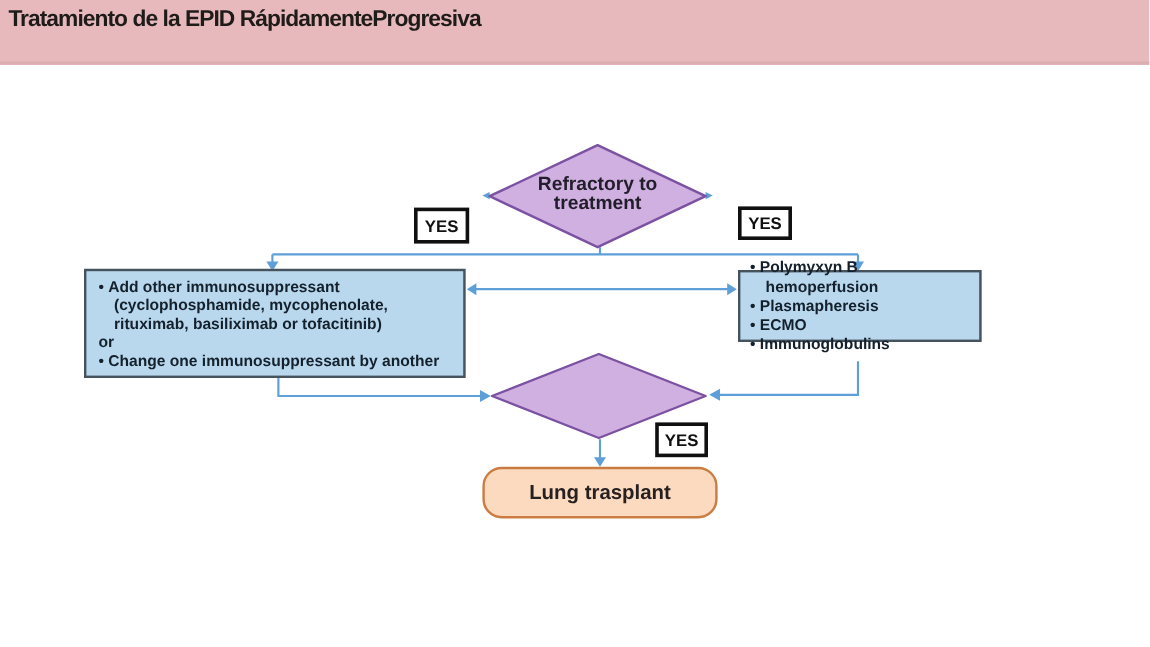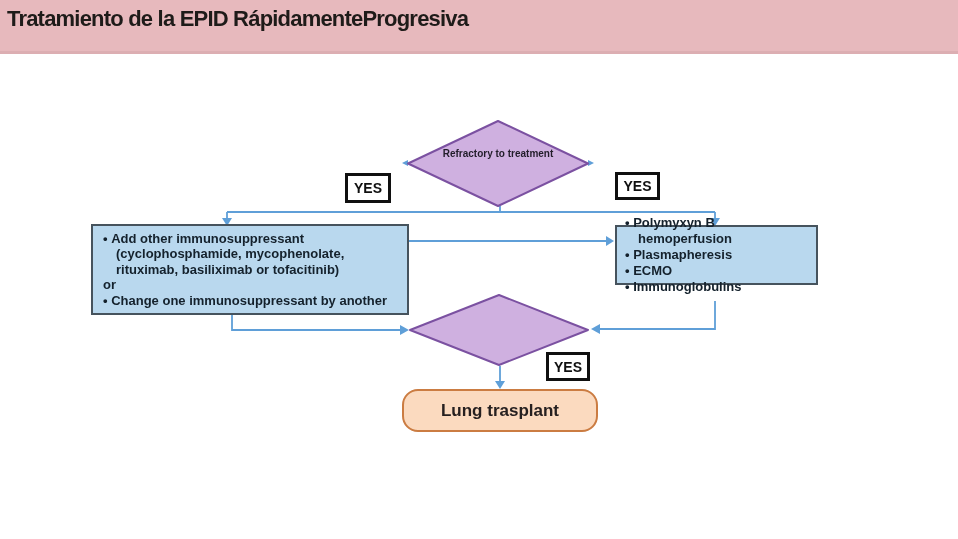--- a/index.html
+++ b/index.html
@@ -7,48 +7,48 @@
     position:relative;width:958px;height:539px;background:#ffffff;
     font-family:"Liberation Sans",sans-serif;overflow:hidden;
   }
   
   .title-bar{
     position:absolute;left:0;top:0;width:958px;height:51px;
     background:#e7b9bd;border-bottom:3px solid #dcaeb2;
   }
   .title-text{
     position:absolute;left:7px;top:6px;margin:0;
-    font-size:22px;font-weight:700;color:#1e1b19;letter-spacing:-0.8px;
+    font-size:19px;font-weight:700;color:#1e1b19;letter-spacing:-0.8px;
     white-space:nowrap;
   }
   
   svg.connectors{position:absolute;left:0;top:0;}
   
   .diamond-label{
     position:absolute;text-align:center;
-    font-size:10px;font-weight:700;color:#221d2a;line-height:16px;
+    font-size:16px;font-weight:700;color:#221d2a;line-height:16px;
   }
   .diamond-label.refractory{left:438px;top:146px;width:120px;}
   .diamond-label.lack{left:449px;top:313px;width:100px;}
   
   .yes-tag{
     position:absolute;background:#ffffff;border:3px solid #101010;
     display:flex;align-items:center;justify-content:center;
     font-size:14px;font-weight:700;color:#101010;box-sizing:border-box;
   }
   .yes-left{left:345px;top:173px;width:46px;height:30px;}
   .yes-right{left:615px;top:172px;width:45px;height:28px;}
   .yes-bottom{left:546px;top:352px;width:44px;height:29px;}
   
   .tx-box{
     position:absolute;background:#b9d8ee;border:2px solid #46535d;
     box-sizing:border-box;color:#14212c;font-size:13px;font-weight:700;
     display:flex;flex-direction:column;justify-content:center;
   }
-  .tx-box.left{left:70px;top:224px;width:318px;height:91px;padding:2px 8px 2px 10px;line-height:15.5px;margin-left:21px;}
+  .tx-box.left{left:70px;top:224px;width:318px;height:91px;padding:2px 8px 2px 10px;line-height:15.5px;}
   .tx-box.right{left:615px;top:225px;width:203px;height:60px;padding:3px 4px 3px 8px;line-height:16px;}
   .bullet{padding-left:13px;text-indent:-13px;}
   .bullet::before{content:"\2022\00a0";}
   .or-line{}
   
   .lung-box{
     position:absolute;left:402px;top:389px;width:196px;height:43px;
     background:#fbdabf;border:2.5px solid #cb7c42;border-radius:16px;
     box-sizing:border-box;display:flex;align-items:center;justify-content:center;
     font-size:17px;font-weight:700;color:#262020;

